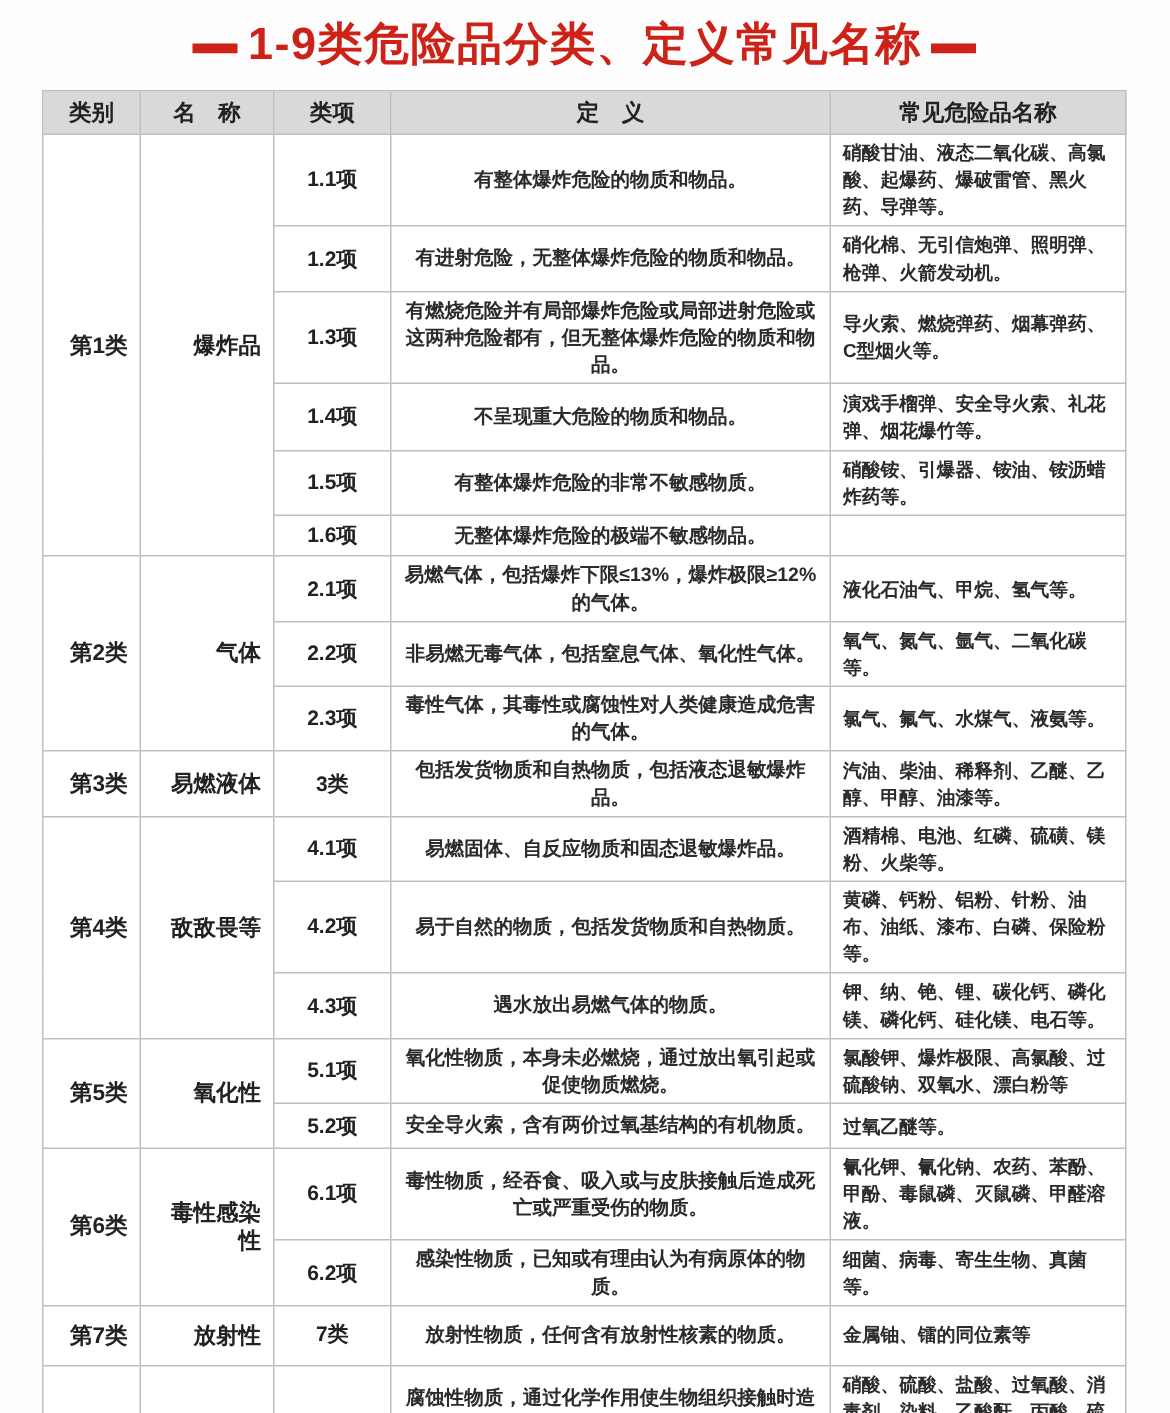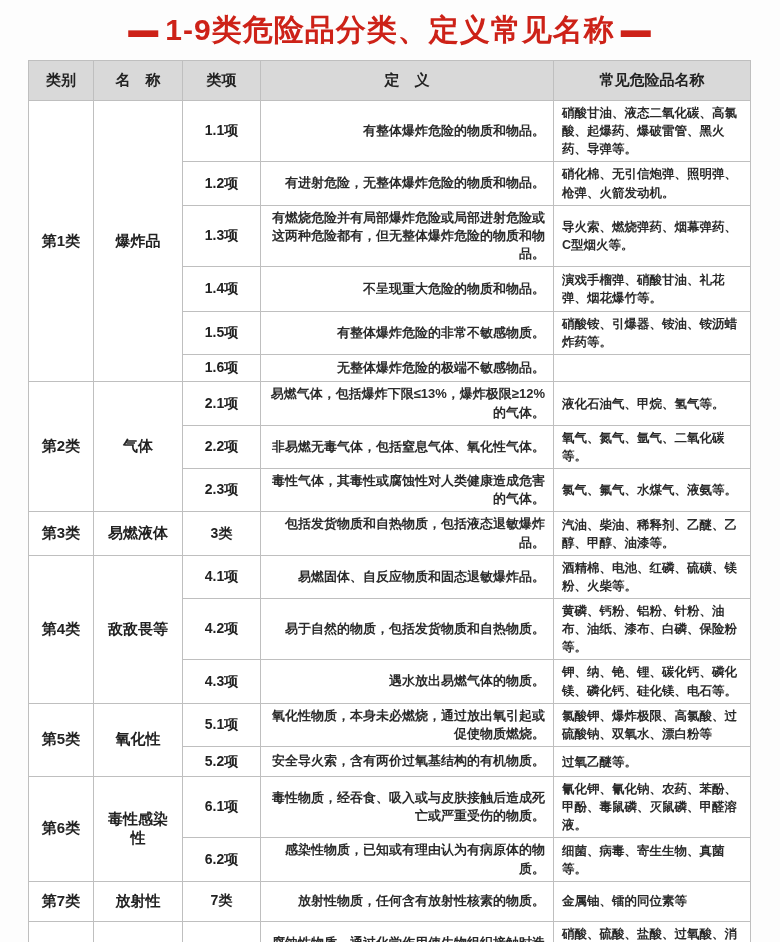--- a/index.html
+++ b/index.html
@@ -45,38 +45,38 @@
     border:1px solid #bfbfbf;
     padding:3px 8px;
     vertical-align:middle;
     box-sizing:border-box;
   }
   table.main thead th{
     background:#d9d9d9;
     font-size:15px;
     font-weight:700;
     text-align:center;
-    height:40px;
+    height:29px;
     color:#222;
   }
   td.cat, td.nm{
-    text-align:center;
+    text-align:right;
     font-size:15px;
     font-weight:700;
     color:#222;
     background:#fff;
   }
   td.item{
     text-align:center;
     font-size:14px;
     font-weight:700;
     color:#222;
   }
   td.def{
-    text-align:right;
+    text-align:center;
     font-size:13px;
     font-weight:600;
     line-height:1.4;
     color:#2b2b2b;
   }
   td.ex{
     text-align:left;
     font-size:12.5px;
     font-weight:600;
     line-height:1.45;
@@ -123,21 +123,21 @@
         <td class="ex">硝化棉、无引信炮弹、照明弹、枪弹、火箭发动机。</td>
       </tr>
       <tr style="height:40px">
         <td class="item">1.3项</td>
         <td class="def">有燃烧危险并有局部爆炸危险或局部进射危险或这两种危险都有，但无整体爆炸危险的物质和物品。</td>
         <td class="ex">导火索、燃烧弹药、烟幕弹药、C型烟火等。</td>
       </tr>
       <tr style="height:45px">
         <td class="item">1.4项</td>
         <td class="def">不呈现重大危险的物质和物品。</td>
-        <td class="ex">演戏手榴弹、硝酸甘油、礼花弹、烟花爆竹等。</td>
+        <td class="ex">演戏手榴弹、安全导火索、礼花弹、烟花爆竹等。</td>
       </tr>
       <tr style="height:29px">
         <td class="item">1.5项</td>
         <td class="def">有整体爆炸危险的非常不敏感物质。</td>
         <td class="ex">硝酸铵、引爆器、铵油、铵沥蜡炸药等。</td>
       </tr>
       <tr style="height:27px">
         <td class="item">1.6项</td>
         <td class="def">无整体爆炸危险的极端不敏感物品。</td>
         <td class="ex"></td>

